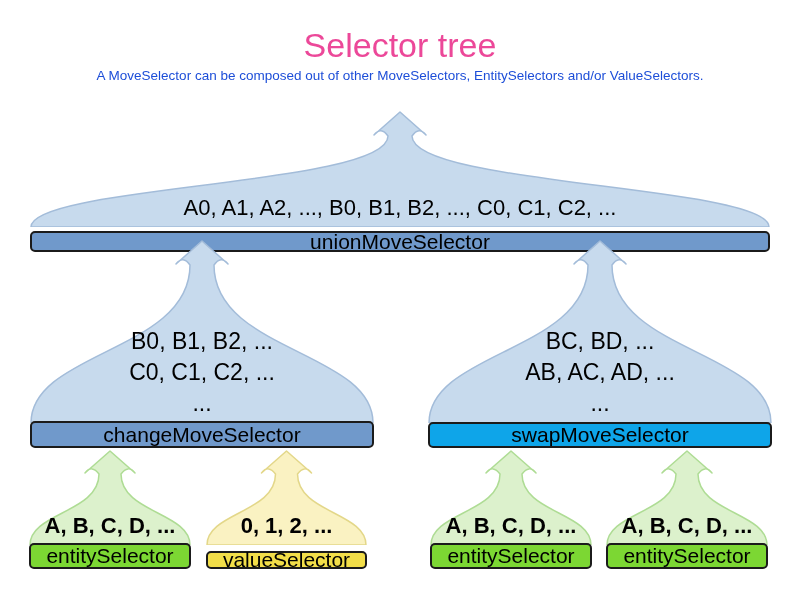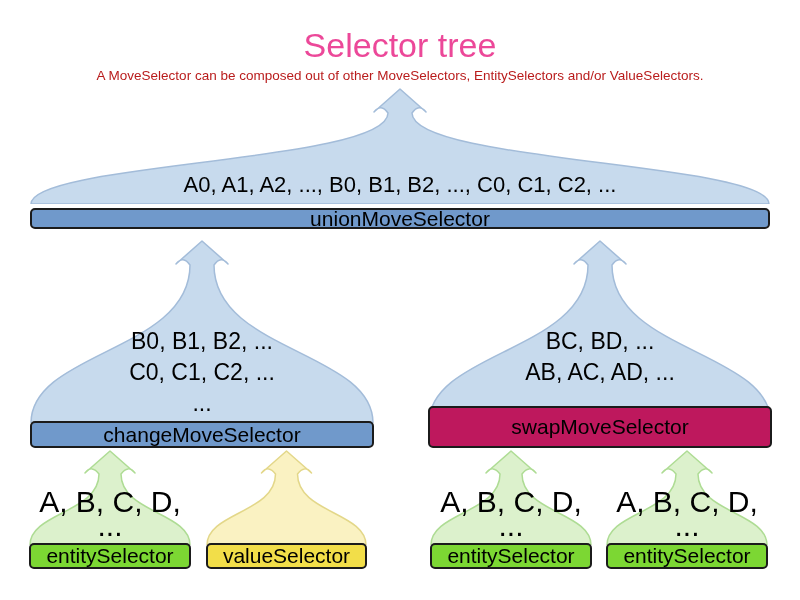--- a/index.html
+++ b/index.html
@@ -1,40 +1,40 @@
 <!DOCTYPE html>
 <html><head>
 <meta charset="utf-8">
 <style>
   html,body{margin:0;padding:0;background:#ffffff;}
   #stage{position:relative;width:800px;height:600px;background:#ffffff;
          font-family:"Liberation Sans",sans-serif;overflow:hidden;color:#000;}
   .title{position:absolute;top:26px;left:0;width:100%;text-align:center;
          font-size:34px;font-weight:400;color:#ec4899;}
   .subtitle{position:absolute;top:68px;left:0;width:100%;text-align:center;
-         font-size:13.5px;color:#b91c1c;}
+         font-size:13.5px;color:#1d4ed8;}
   .selector{position:absolute;}
   .dome-svg{position:absolute;top:0;left:0;display:block;}
   .dome-text{position:absolute;left:0;right:0;text-align:center;color:#000;}
   .lines-union{font-size:22px;line-height:29px;}
   .lines-mid{font-size:23px;line-height:31px;}
-  .lines-small{font-size:30px;line-height:24px;}
+  .lines-small{font-size:22px;line-height:24px;font-weight:bold;}
   .bar{position:absolute;left:0;right:0;bottom:0;display:flex;align-items:center;
        justify-content:center;border:2px solid #1b1b1b;border-radius:5px;
        box-sizing:border-box;}
   .bar-label{font-size:21px;white-space:nowrap;}
 </style>
 </head>
 <body>
 
 <div id="stage">
   <div class="title">Selector tree</div>
   <div class="subtitle">A MoveSelector can be composed out of other MoveSelectors, EntitySelectors and/or ValueSelectors.</div>
   <div id="shapes">
-      <div class="selector" style="left: 30px; top: 88px; width: 740px; height: 141px;">
+      <div class="selector" style="left: 30px; top: 111px; width: 740px; height: 141px;">
         <svg class="dome-svg" width="740" height="116" viewBox="0 0 740 116">
           <path d="M 370 1 L 396 24 Q 389 14.879999999999999 382 25 C 382 74.6 739 74.6 739 116 L 1 116 C 1 74.6 358 74.6 358 25 Q 351 14.879999999999999 344 24 Z" fill="#C7DAED" stroke="#A3BCD9" stroke-width="1.5" stroke-linejoin="round"></path>
         </svg>
         <div class="dome-text lines-union" style="bottom: 30px;">
           <div>A0, A1, A2, ..., B0, B1, B2, ..., C0, C1, C2, ...</div>
         </div>
         <div class="bar" style="height: 21px; background: rgb(112, 153, 203); border-color: rgb(27, 27, 27);">
           <span class="bar-label">unionMoveSelector</span>
         </div>
       </div>
@@ -53,40 +53,43 @@
       </div>
       <div class="selector" style="left: 428px; top: 240px; width: 344px; height: 208px;">
         <svg class="dome-svg" width="344" height="183" viewBox="0 0 344 183">
           <path d="M 172 1 L 198 24 Q 191 14.879999999999999 184 25 C 184 111.45 343 111.45 343 183 L 1 183 C 1 111.45 160 111.45 160 25 Q 153 14.879999999999999 146 24 Z" fill="#C7DAED" stroke="#A3BCD9" stroke-width="1.5" stroke-linejoin="round"></path>
         </svg>
         <div class="dome-text lines-mid" style="bottom: 29px;">
           <div>BC, BD, ...</div>
           <div>AB, AC, AD, ...</div>
           <div>...</div>
         </div>
-        <div class="bar" style="height: 42px; background: #be185d; border-color: rgb(27, 27, 27);">
+        <div class="bar" style="height: 26px; background: #0ea5e9; border-color: rgb(27, 27, 27);">
           <span class="bar-label">swapMoveSelector</span>
         </div>
       </div>
       <div class="selector" style="left: 29px; top: 450px; width: 162px; height: 119px;">
         <svg class="dome-svg" width="162" height="95" viewBox="0 0 162 95">
           <path d="M 81 1 L 106 23 Q 99 14.26 92 24 C 92 62.6 161 62.6 161 95 L 1 95 C 1 62.6 70 62.6 70 24 Q 63 14.26 56 23 Z" fill="#DCF1CC" stroke="#AEDC94" stroke-width="1.5" stroke-linejoin="round"></path>
         </svg>
         <div class="dome-text lines-small" style="bottom: 31px;">
           <div>A, B, C, D, ...</div>
         </div>
         <div class="bar" style="height: 26px; background: rgb(124, 215, 51); border-color: rgb(27, 27, 27);">
           <span class="bar-label">entitySelector</span>
         </div>
       </div>
       <div class="selector" style="left: 206px; top: 450px; width: 161px; height: 119px;">
         <svg class="dome-svg" width="161" height="95" viewBox="0 0 161 95">
           <path d="M 80.5 1 L 105.5 23 Q 98.5 14.26 91.5 24 C 91.5 62.6 160 62.6 160 95 L 1 95 C 1 62.6 69.5 62.6 69.5 24 Q 62.5 14.26 55.5 23 Z" fill="#FAF2C2" stroke="#E3D789" stroke-width="1.5" stroke-linejoin="round"></path>
         </svg>
-        <div class="bar" style="height: 26px; background: rgb(242, 222, 73); border-color: rgb(27, 27, 27);">
+        <div class="dome-text lines-small" style="bottom: 31px;">
+          <div>0, 1, 2, ...</div>
+        </div>
+        <div class="bar" style="height: 18px; background: rgb(242, 222, 73); border-color: rgb(27, 27, 27);">
           <span class="bar-label">valueSelector</span>
         </div>
       </div>
       <div class="selector" style="left: 430px; top: 450px; width: 162px; height: 119px;">
         <svg class="dome-svg" width="162" height="95" viewBox="0 0 162 95">
           <path d="M 81 1 L 106 23 Q 99 14.26 92 24 C 92 62.6 161 62.6 161 95 L 1 95 C 1 62.6 70 62.6 70 24 Q 63 14.26 56 23 Z" fill="#DCF1CC" stroke="#AEDC94" stroke-width="1.5" stroke-linejoin="round"></path>
         </svg>
         <div class="dome-text lines-small" style="bottom: 31px;">
           <div>A, B, C, D, ...</div>
         </div>

